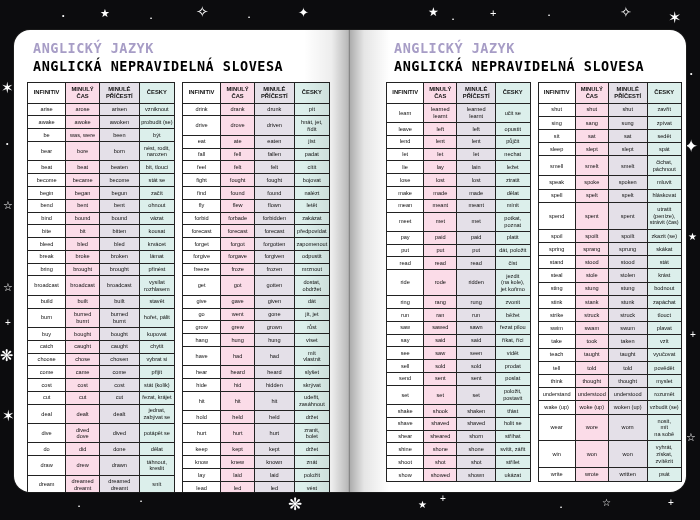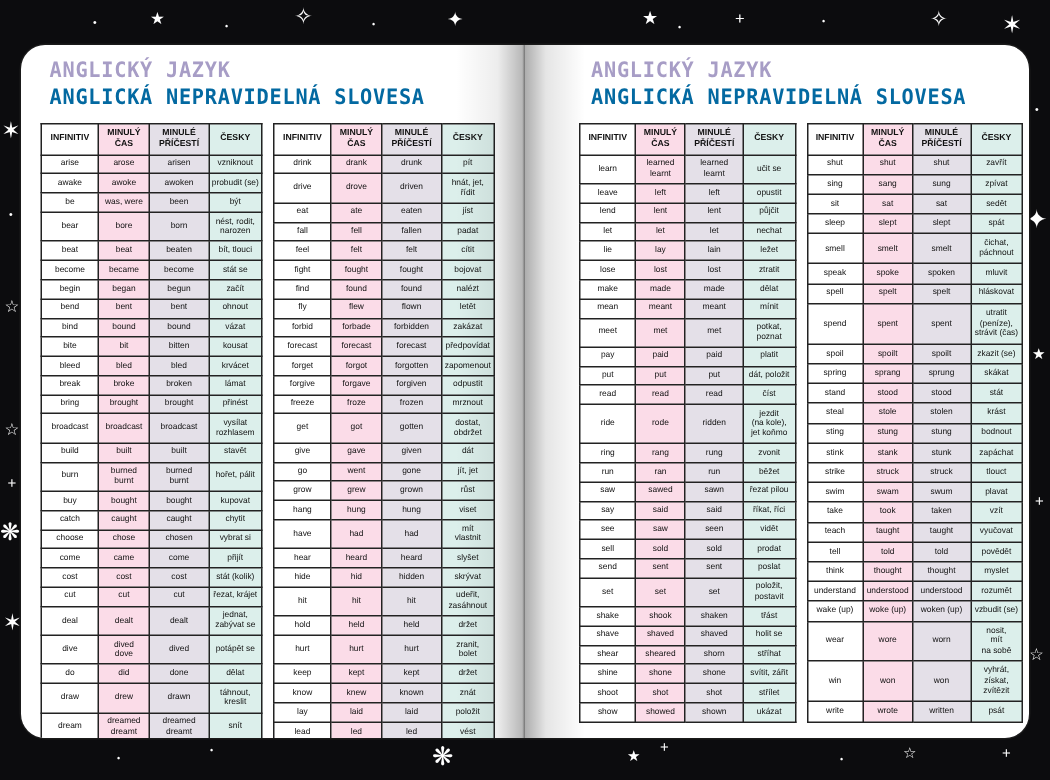--- a/index.html
+++ b/index.html
@@ -36,21 +36,21 @@
   .titles { margin-bottom:9px; }
   .page.left  .titles { margin-left:6px; }
   .page.right .titles { margin-left:8px; }
   .title-line1, .title-line2 {
     font-family:"DejaVu Sans Mono", monospace;
     font-weight:bold; font-size:13.5px; letter-spacing:0.5px;
     transform:scaleY(1.05); transform-origin:left top;
     white-space:nowrap;
   }
   .title-line1 { color:#a79dc6; }
-  .title-line2 { color:#0369a1; margin-top:2px; }
+  .title-line2 { color:#000000; margin-top:2px; }
 
   .tables-wrap { display:flex; gap:7px; }
   .vtable { border-collapse:collapse; table-layout:fixed; width:148px; }
   .page.right .vtable { width:146px; }
   .vtable th, .vtable td {
     border:1px solid #222222;
     font-size:5.6px; line-height:1.18;
     text-align:center; vertical-align:middle;
     padding:2.6px 1px; color:#111111;
     white-space:pre-line; word-wrap:break-word;

